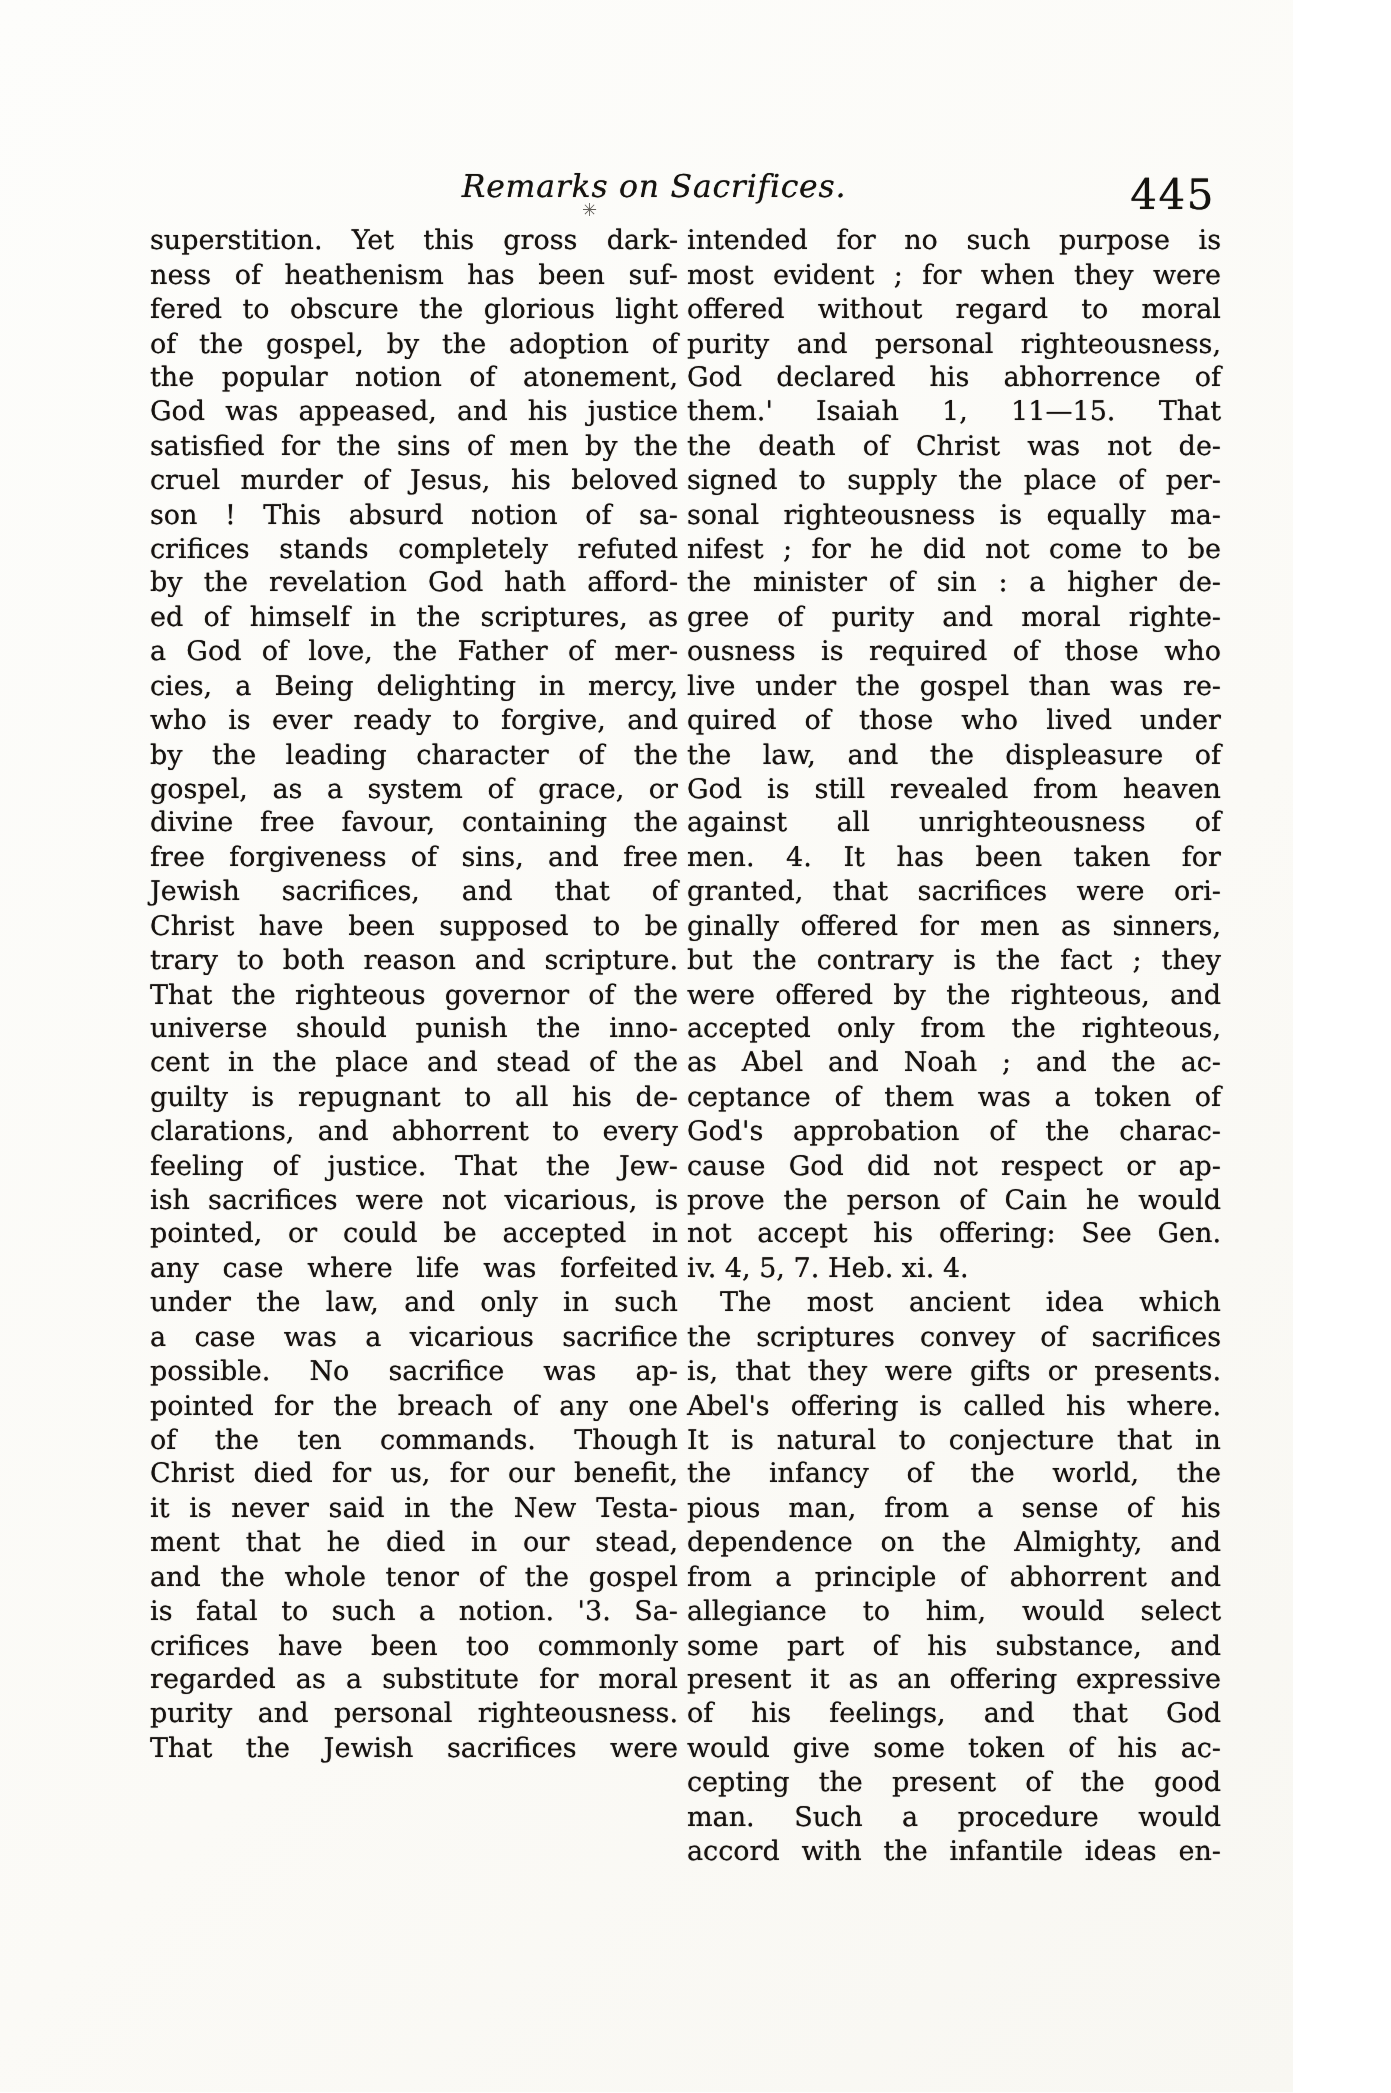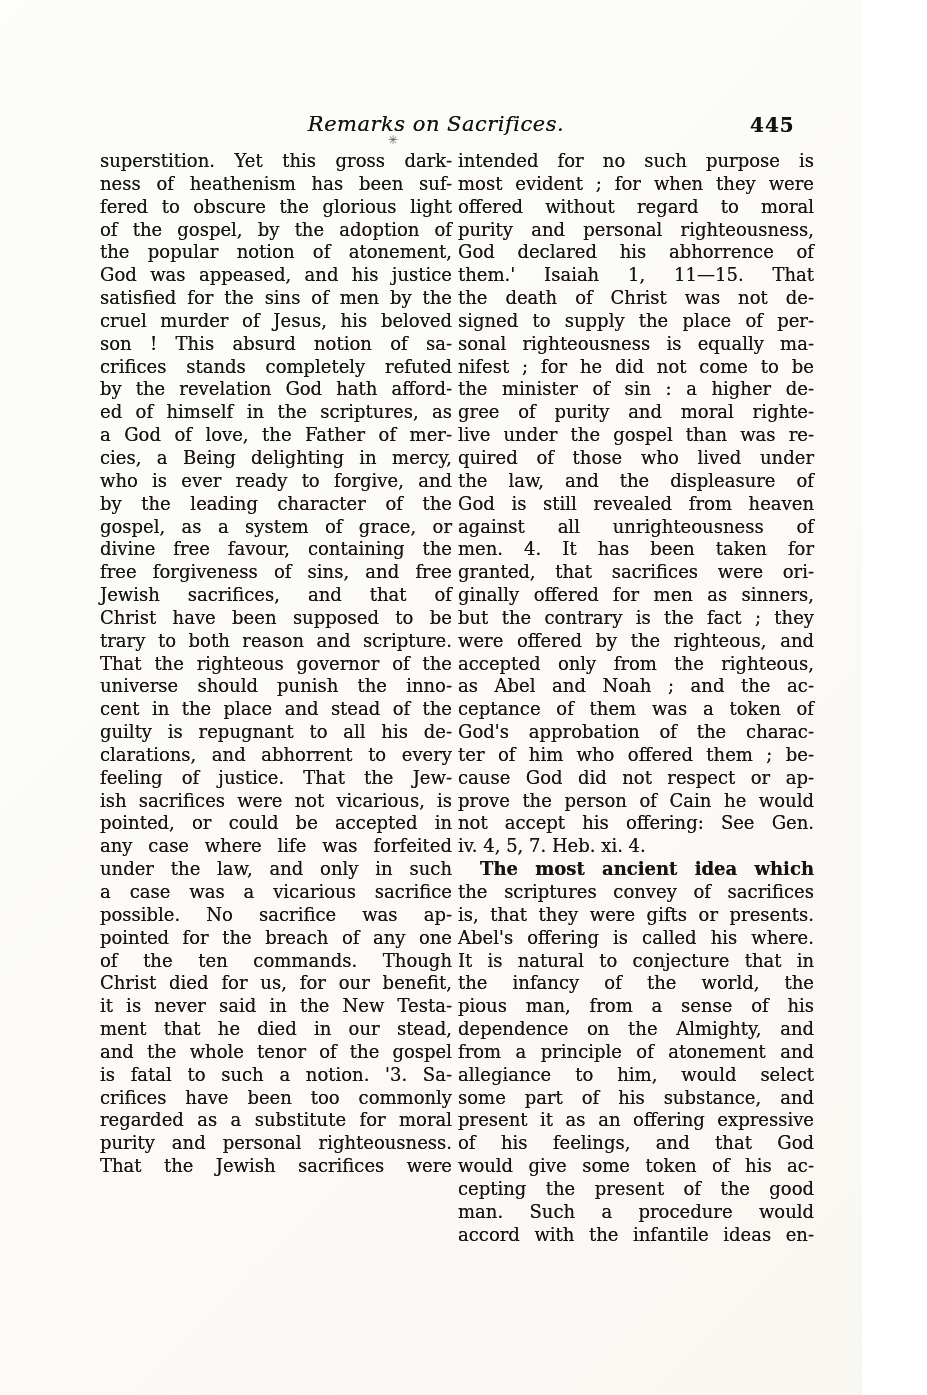--- a/index.html
+++ b/index.html
@@ -26,25 +26,25 @@
     font-size: 21px;
     letter-spacing: 0.5px;
     color: #15130f;
     text-shadow: 0 0 0.5px rgba(20,18,15,0.8);
   }
   .page-number {
     position: absolute;
     top: 113px;
     left: 750px;
     width: 60px;
-    font-size: 20px;
+    text-align: right;
+    font-size: 28px;
     letter-spacing: 1px;
     color: #15130f;
     text-shadow: 0 0 0.5px rgba(20,18,15,0.8);
-    font-weight: bold;
   }
   .ornament {
     position: absolute;
     top: 133px;
     left: 388px;
     font-size: 12px;
     color: #3a362f;
     opacity: 0.8;
   }
   .column {
@@ -64,21 +64,20 @@
     color: #171310;
     text-shadow: 0 0 0.6px rgba(23,19,16,0.75);
   }
   .line.no-justify {
     text-align: left;
     text-align-last: left;
   }
   .line.indent {
     padding-left: 22px;
     box-sizing: border-box;
-    font-weight: bold;
   }
 </style>
 </head>
 <body>
 
 <div class="page">
   <div class="running-head">Remarks on Sacrifices.</div>
   <div class="page-number">445</div>
   <div class="ornament">✳</div>
   <div class="column left">
@@ -134,48 +133,48 @@
       <div class="line">offered without regard to moral</div>
       <div class="line">purity and personal righteousness,</div>
       <div class="line">God declared his abhorrence of</div>
       <div class="line">them.' Isaiah 1, 11—15. That</div>
       <div class="line">the death of Christ was not de-</div>
       <div class="line">signed to supply the place of per-</div>
       <div class="line">sonal righteousness is equally ma-</div>
       <div class="line">nifest ; for he did not come to be</div>
       <div class="line">the minister of sin : a higher de-</div>
       <div class="line">gree of purity and moral righte-</div>
+      <div class="line">ousness is required of those who</div>
       <div class="line">live under the gospel than was re-</div>
       <div class="line">quired of those who lived under</div>
       <div class="line">the law, and the displeasure of</div>
       <div class="line">God is still revealed from heaven</div>
       <div class="line">against all unrighteousness of</div>
       <div class="line">men. 4. It has been taken for</div>
       <div class="line">granted, that sacrifices were ori-</div>
       <div class="line">ginally offered for men as sinners,</div>
       <div class="line">but the contrary is the fact ; they</div>
       <div class="line">were offered by the righteous, and</div>
       <div class="line">accepted only from the righteous,</div>
       <div class="line">as Abel and Noah ; and the ac-</div>
       <div class="line">ceptance of them was a token of</div>
       <div class="line">God's approbation of the charac-</div>
-      <div class="line">ter of him who offered them ; be-</div>
       <div class="line">cause God did not respect or ap-</div>
       <div class="line">prove the person of Cain he would</div>
       <div class="line">not accept his offering: See Gen.</div>
       <div class="line no-justify">iv. 4, 5, 7. Heb. xi. 4.</div>
       <div class="line indent">The most ancient idea which</div>
       <div class="line">the scriptures convey of sacrifices</div>
       <div class="line">is, that they were gifts or presents.</div>
       <div class="line">Abel's offering is called his where.</div>
       <div class="line">It is natural to conjecture that in</div>
       <div class="line">the infancy of the world, the</div>
       <div class="line">pious man, from a sense of his</div>
       <div class="line">dependence on the Almighty, and</div>
-      <div class="line">from a principle of atonement and</div>
+      <div class="line">from a principle of abhorrent and</div>
       <div class="line">allegiance to him, would select</div>
       <div class="line">some part of his substance, and</div>
       <div class="line">present it as an offering expressive</div>
       <div class="line">of his feelings, and that God</div>
       <div class="line">would give some token of his ac-</div>
       <div class="line">cepting the present of the good</div>
       <div class="line">man. Such a procedure would</div>
       <div class="line">accord with the infantile ideas en-</div>
     </div>
 </div>

